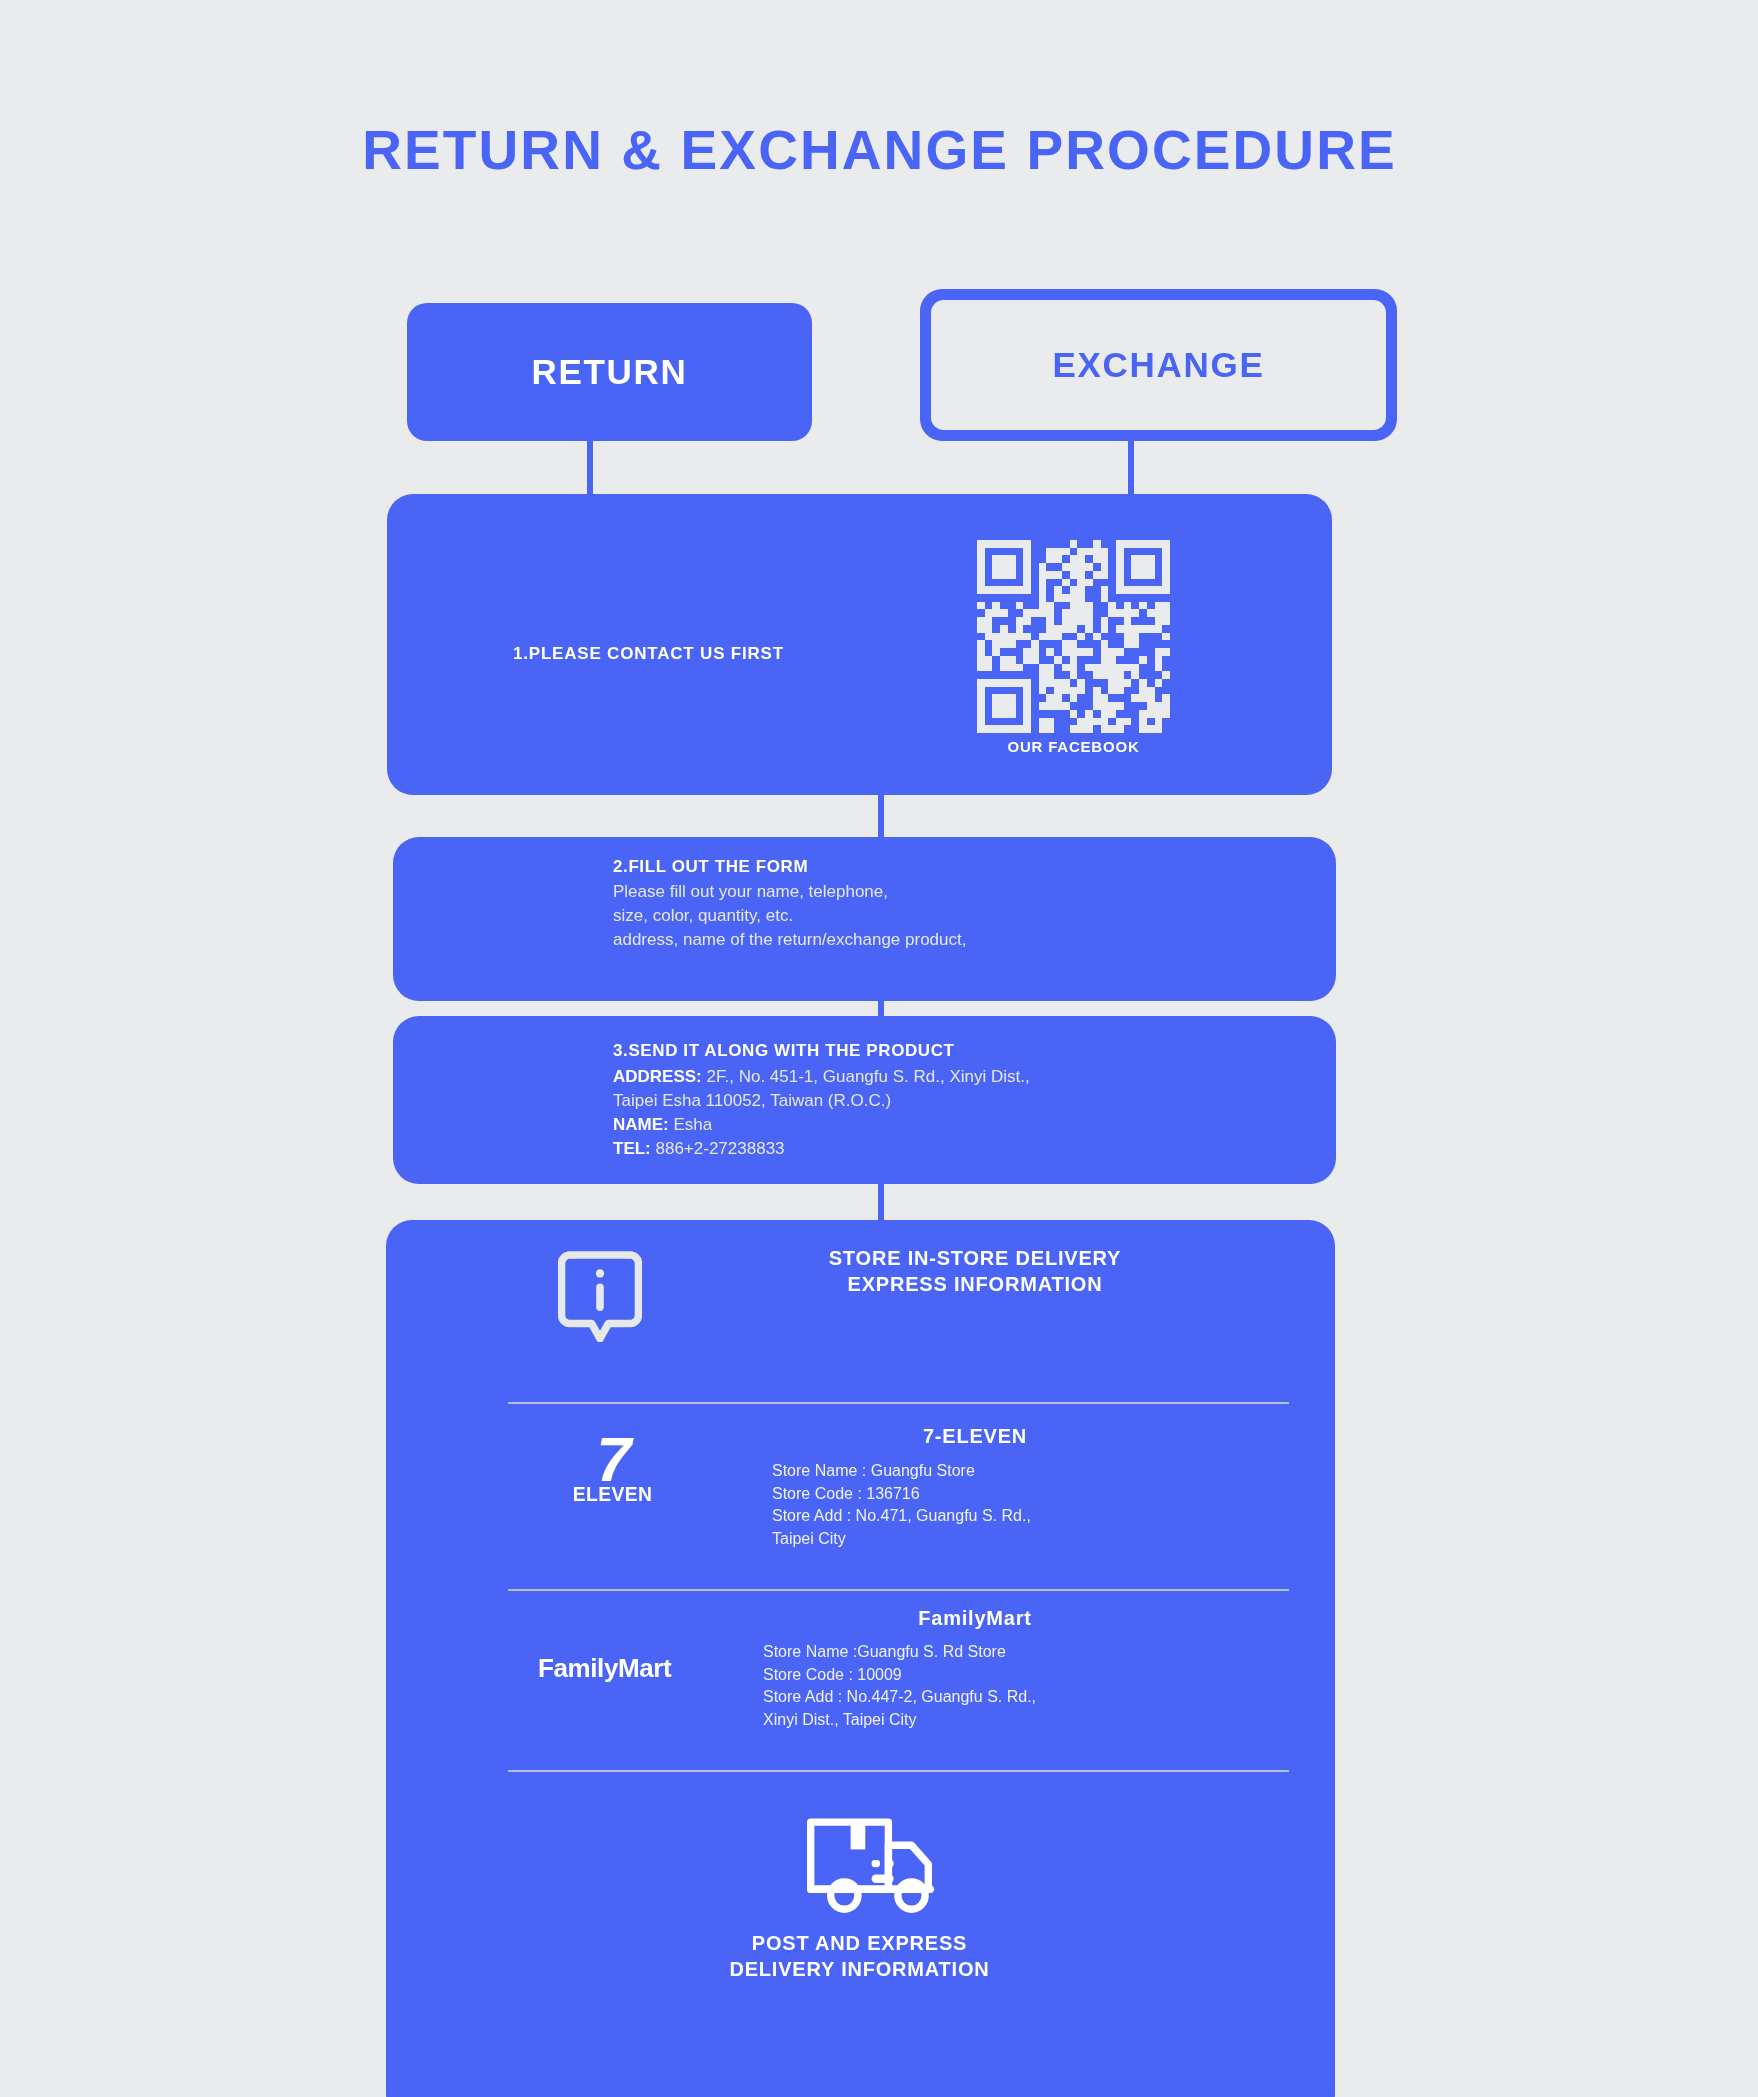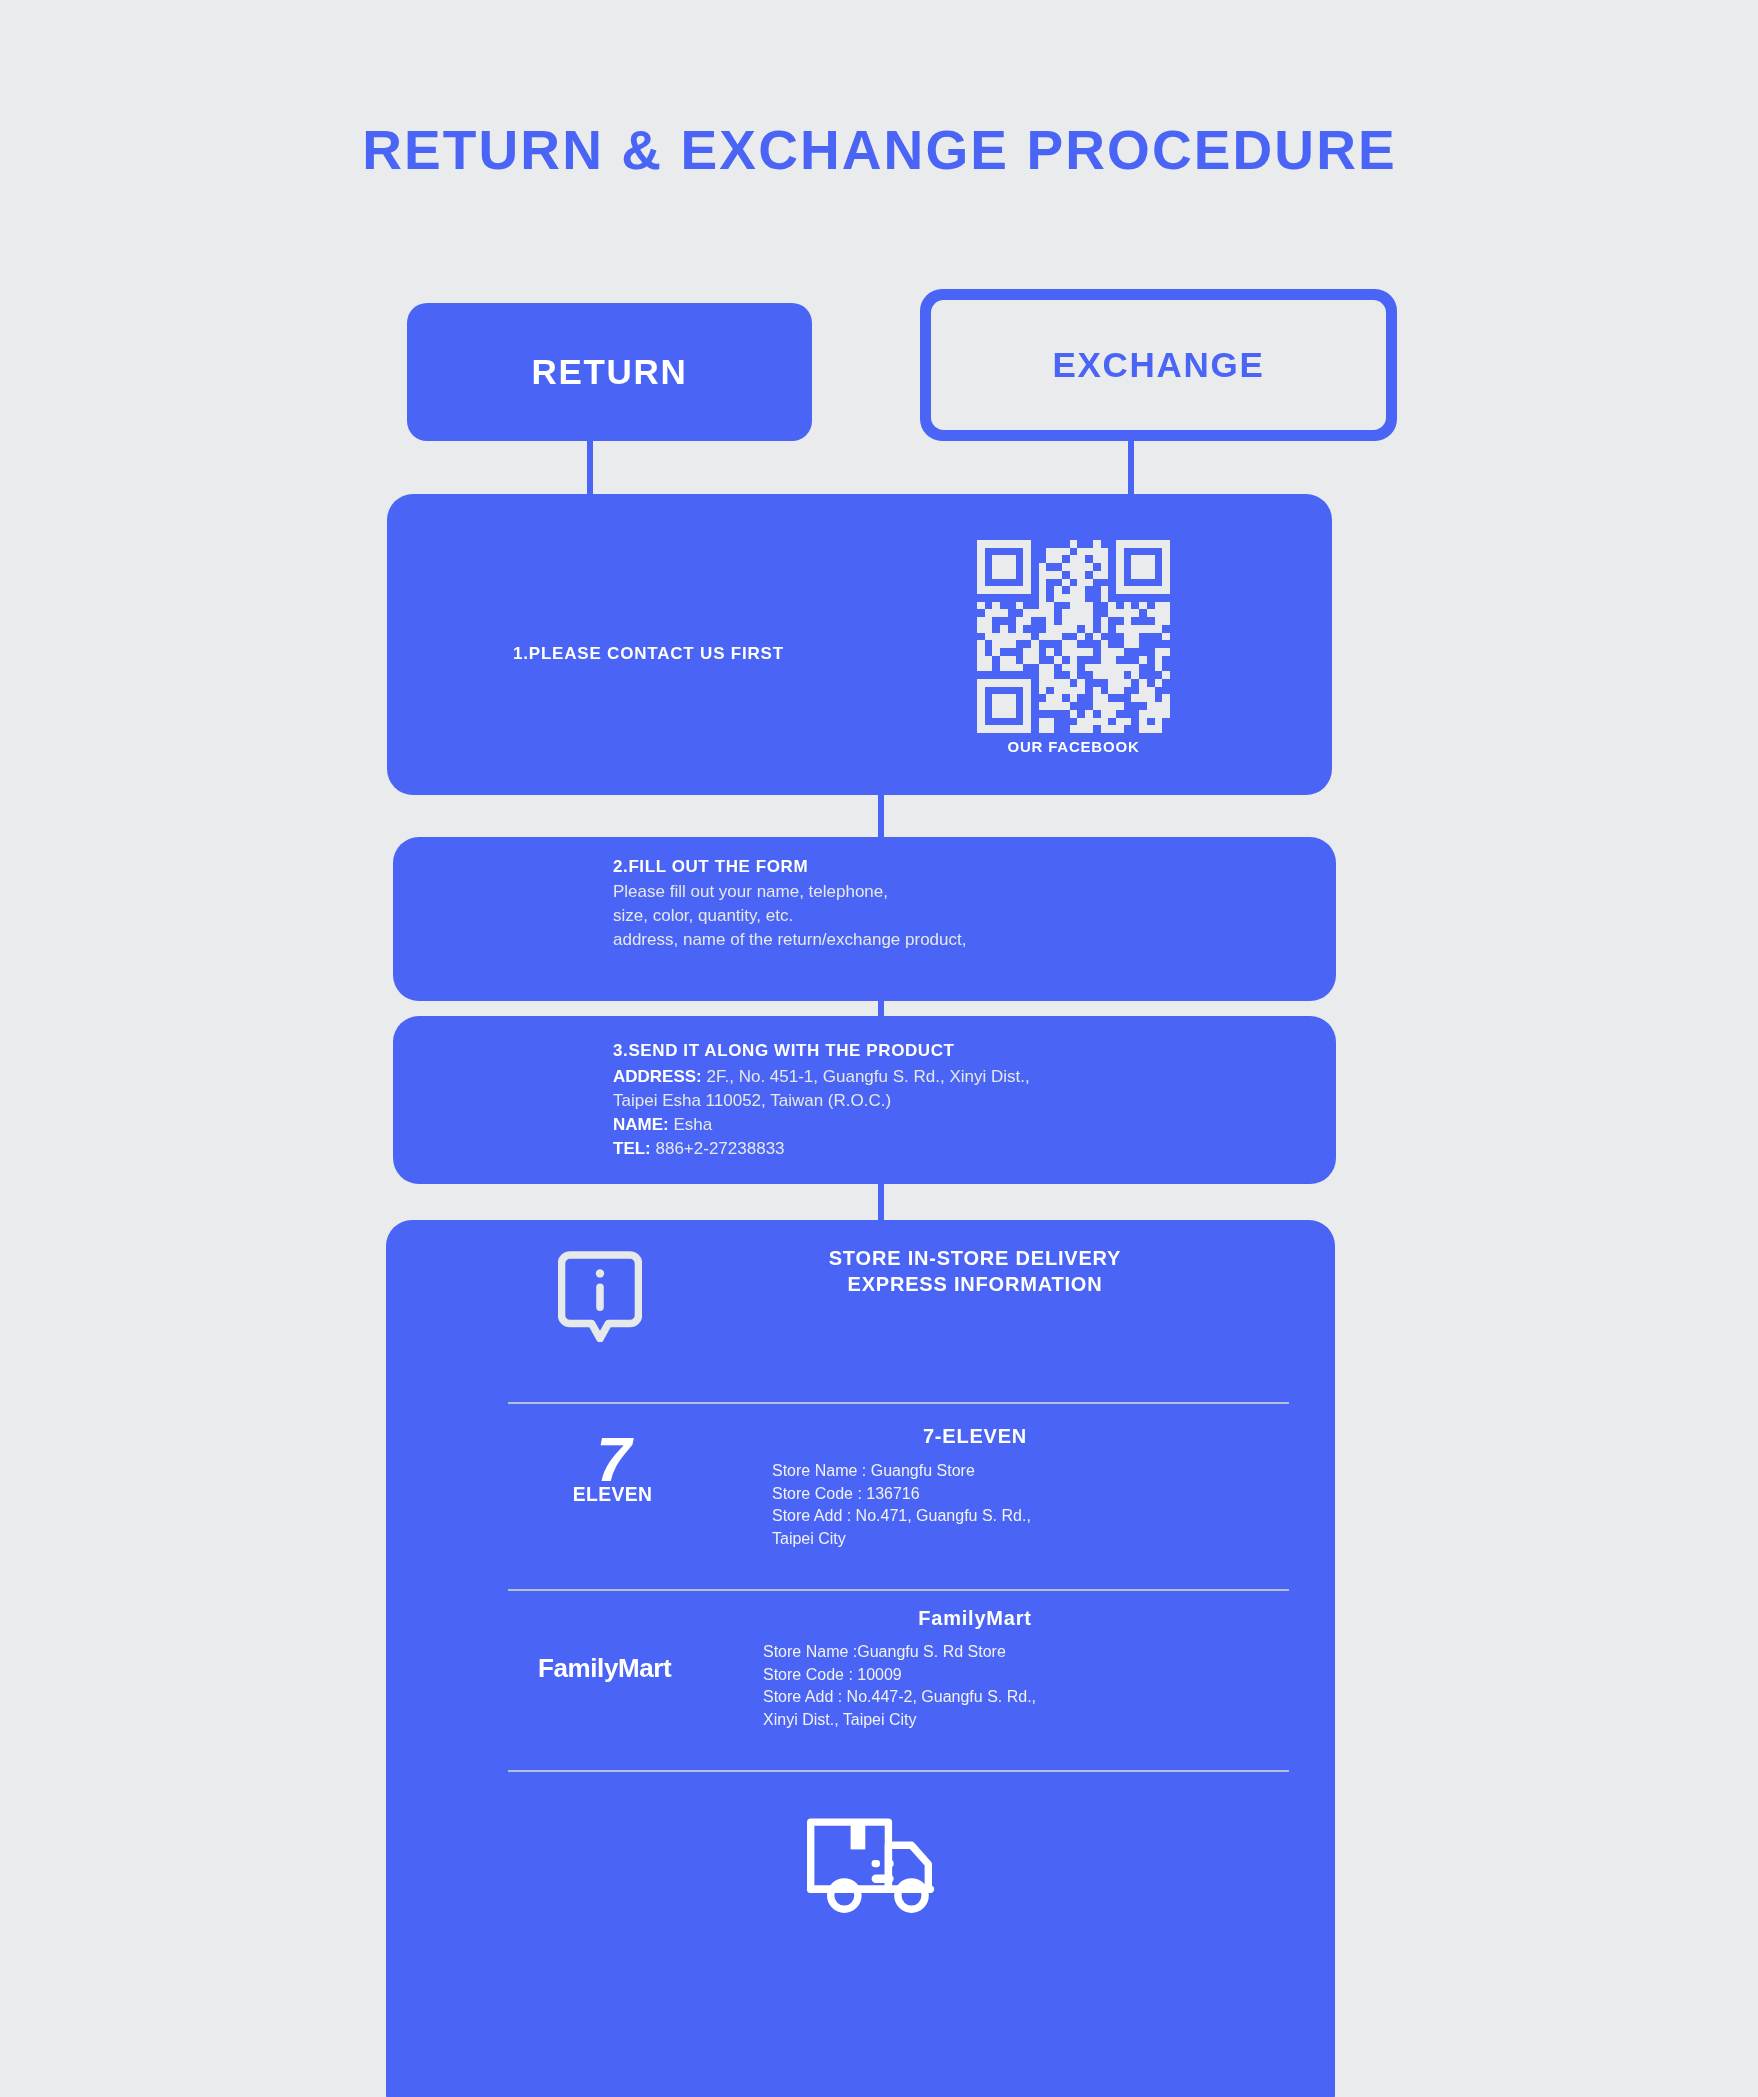--- a/index.html
+++ b/index.html
@@ -820,15 +820,19 @@
         <path d="M14 86 h114"></path>
         <circle cx="46" cy="92" r="13"></circle>
         <circle cx="110" cy="92" r="13"></circle>
       </g>
       <rect x="52" y="22" width="14" height="26" fill="#ffffff"></rect>
       <rect x="72" y="58" width="8" height="7" rx="3" fill="#ffffff"></rect>
       <rect x="85" y="58" width="8" height="7" rx="3" fill="#ffffff"></rect>
       <rect x="72" y="72" width="21" height="8" rx="4" fill="#ffffff"></rect>
     </svg>
   </div>
+  <div class="sec-title" style="position:absolute;left:419px;top:1930px;width:881px;">
+    <div>POST AND EXPRESS</div>
+    <div>DELIVERY INFORMATION</div>
+  </div>
 
 </div>
 
 
 </body></html>

